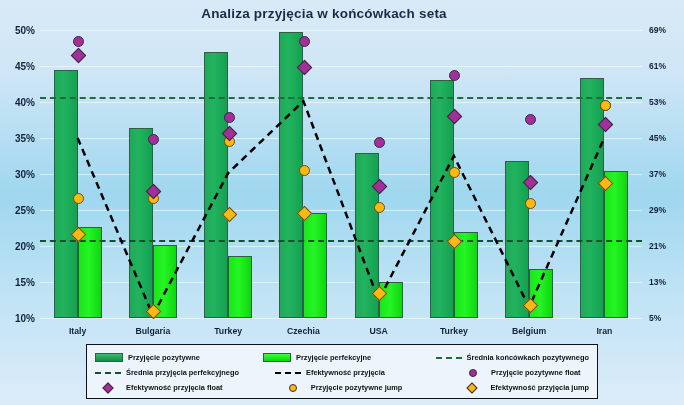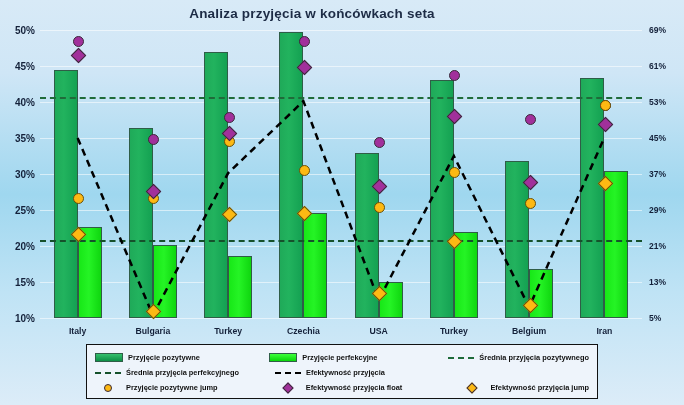--- a/index.html
+++ b/index.html
@@ -4,21 +4,21 @@
 <style>
   html,body{margin:0;padding:0;}
   body{
     width:684px;height:405px;overflow:hidden;
     font-family:"Liberation Sans", sans-serif;
     background:linear-gradient(180deg,#d8eaf7 0%,#cfe6f6 18%,#9fd7ef 48%,#bfe3f5 72%,#dcecf8 100%);
   }
   #root{position:relative;width:684px;height:405px;}
 
   .chart-title{
-    position:absolute;left:0;top:6px;width:624px;text-align:center;
+    position:absolute;left:12px;top:6px;width:624px;text-align:center;
     font-size:13.5px;font-weight:bold;color:#1c2b45;letter-spacing:.2px;
   }
 
   
   .plot{
     position:absolute;left:40px;top:30px;width:602px;height:288px;
   }
   .ytick-l{position:absolute;left:2px;width:33px;text-align:right;
     font-size:10px;font-weight:bold;color:#14213a;line-height:1;}
   .ytick-r{position:absolute;right:2px;width:33px;text-align:left;
@@ -187,46 +187,52 @@
       <div class="legend-cell lg-1">
         <span class="sw-box sw-dark"></span>
         <span class="legend-text">Przyjęcie pozytywne</span>
       </div>
       <div class="legend-cell lg-2">
         <span class="sw-box sw-light"></span>
         <span class="legend-text">Przyjęcie perfekcyjne</span>
       </div>
       <div class="legend-cell lg-3">
         <span class="sw-dash"></span>
-        <span class="legend-text">Średnia przyjęcia pozytywnego</span>
+        <span class="legend-text">Średnia końcówkach pozytywnego</span>
       </div>
     </div>
     <div class="legend-row">
       <div class="legend-cell lg-1">
         <span class="sw-dash sw-dash-dk"></span>
         <span class="legend-text">Średnia przyjęcia perfekcyjnego</span>
       </div>
       <div class="legend-cell lg-2">
         <span class="sw-dash sw-dash-bk"></span>
         <span class="legend-text">Efektywność przyjęcia</span>
       </div>
+      <div class="legend-cell lg-3">
+        <span class="sw-mk">
+            <i class="mk-s mk-c" style="background:#a1309b;display:block;"></i>
+          </span>
+        <span class="legend-text">Przyjęcie pozytywne float</span>
+      </div>
     </div>
     <div class="legend-row">
+      <div class="legend-cell lg-2">
+        <span class="sw-mk">
+            <i class="mk-s mk-d" style="background:#a1309b;display:block;"></i>
+          </span>
+        <span class="legend-text">Efektywność przyjęcia float</span>
+      </div>
       <div class="legend-cell lg-1">
         <span class="sw-mk">
             <i class="mk-s mk-c" style="background:#fdb913;display:block;"></i>
           </span>
         <span class="legend-text">Przyjęcie pozytywne jump</span>
       </div>
-      <div class="legend-cell lg-2">
-        <span class="sw-mk">
-            <i class="mk-s mk-d" style="background:#a1309b;display:block;"></i>
-          </span>
-        <span class="legend-text">Efektywność przyjęcia float</span>
-      </div>
       <div class="legend-cell lg-3">
         <span class="sw-mk">
             <i class="mk-s mk-d" style="background:#fdb913;display:block;"></i>
           </span>
         <span class="legend-text">Efektywność przyjęcia jump</span>
       </div>
     </div>
   </div>
 
 </div>

